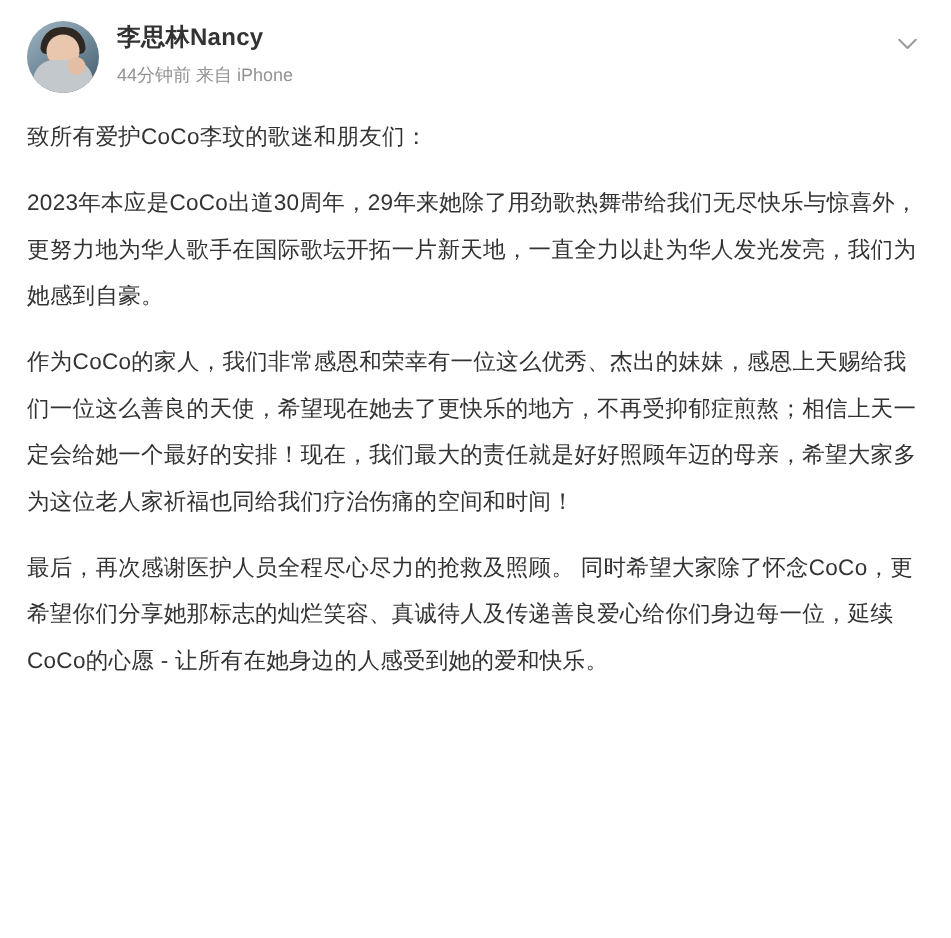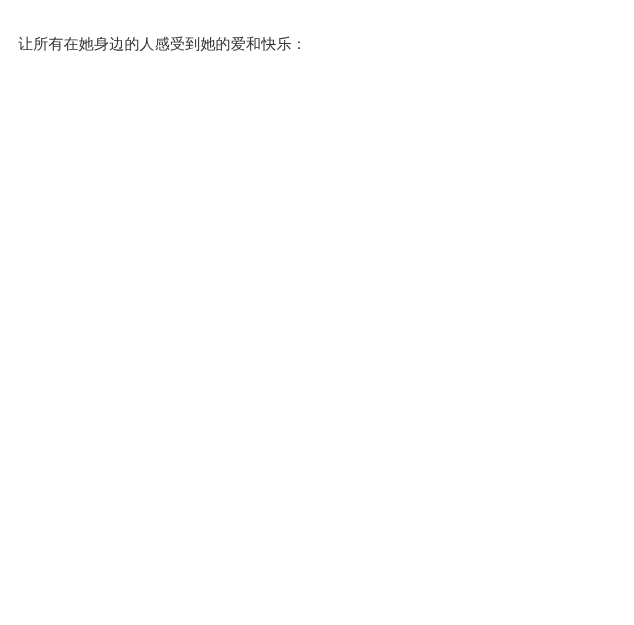--- a/index.html
+++ b/index.html
@@ -122,23 +122,46 @@
     line-height: 28px;
     color: #333333;
     display: block;
   }
 </style>
 </head>
 <body>
 
 <div class="post">
 
+  <div class="post-header">
+    <div class="avatar">
+      <div class="hair"></div>
+      <div class="face"></div>
+      <div class="body"></div>
+      <div class="hand"></div>
+    </div>
+    <div class="name-block">
+      <div class="user-name">李思林Nancy</div>
+      <div class="meta">
+        <span>44分钟前</span>
+        <span class="src">来自 iPhone</span>
+      </div>
+    </div>
+    <div class="chevron">
+      <svg width="18" height="18" viewBox="0 0 18 18" aria-hidden="true">
+        <path d="M3.5 6.5 L9 12 L14.5 6.5" fill="none" stroke="#9b9b9b" stroke-width="1.4" stroke-linecap="round" stroke-linejoin="round"></path>
+      </svg>
+    </div>
+  </div>
 
   <div class="post-body">
-    <p>让所有在她身边的人感受到她的爱和快乐：</p>
+    <p>致所有爱护CoCo李玟的歌迷和朋友们：</p>
+    <p>2023年本应是CoCo出道30周年，29年来她除了用劲歌热舞带给我们无尽快乐与惊喜外，更努力地为华人歌手在国际歌坛开拓一片新天地，一直全力以赴为华人发光发亮，我们为她感到自豪。</p>
+    <p>作为CoCo的家人，我们非常感恩和荣幸有一位这么优秀、杰出的妹妹，感恩上天赐给我们一位这么善良的天使，希望现在她去了更快乐的地方，不再受抑郁症煎熬；相信上天一定会给她一个最好的安排！现在，我们最大的责任就是好好照顾年迈的母亲，希望大家多为这位老人家祈福也同给我们疗治伤痛的空间和时间！</p>
+    <p>最后，再次感谢医护人员全程尽心尽力的抢救及照顾。 同时希望大家除了怀念CoCo，更希望你们分享她那标志的灿烂笑容、真诚待人及传递善良爱心给你们身边每一位，延续CoCo的心愿 - 让所有在她身边的人感受到她的爱和快乐。</p>
 
     <div class="footer-line">
       
       
       
     </div>
   </div>
 
 </div>
 

